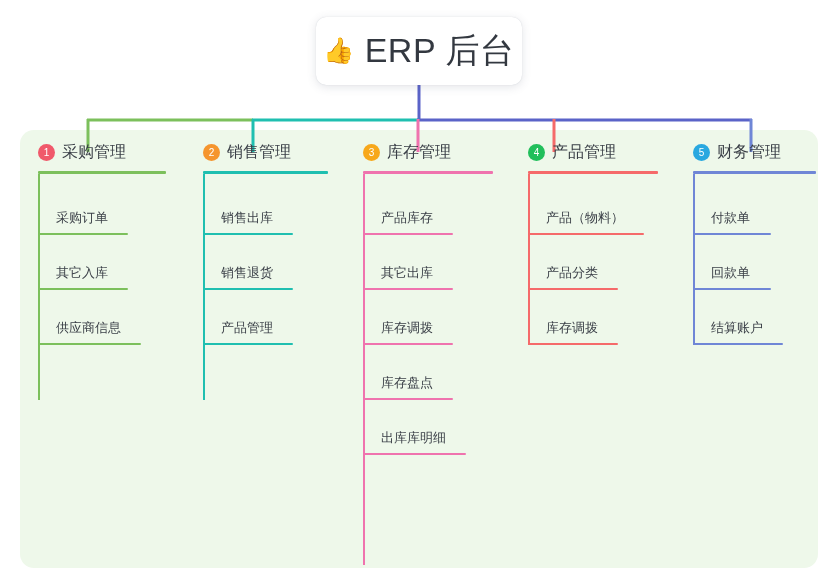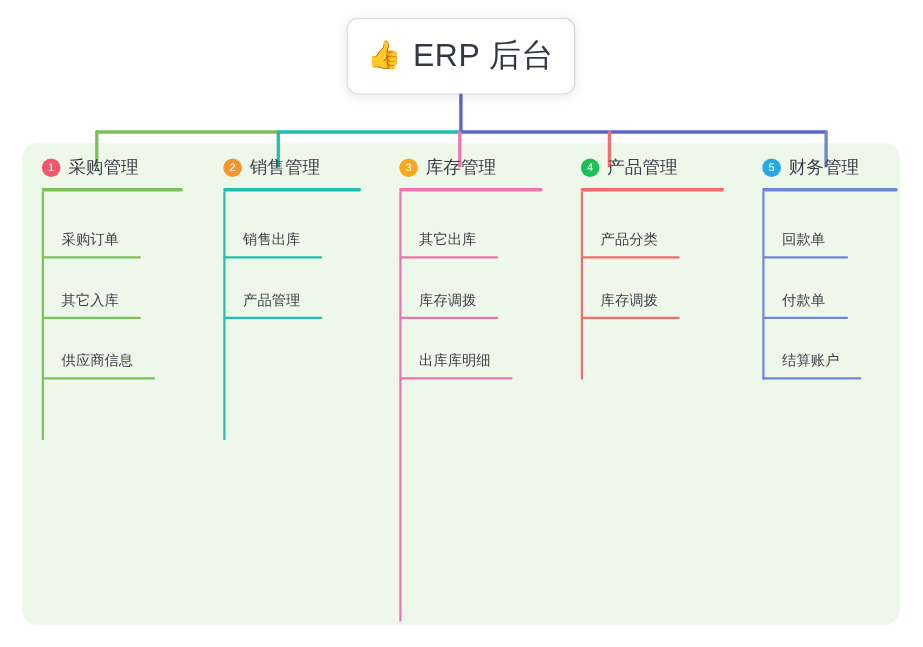--- a/index.html
+++ b/index.html
@@ -32,21 +32,21 @@
     gap: 10px;
     z-index: 6;
   }
   #title-card .thumb {
     font-size: 25px;
     line-height: 1;
     display: inline-block;
     transform: translateY(-1px);
   }
   #title-card .ttl {
-    font-size: 29px;
+    font-size: 34px;
     color: #333840;
     letter-spacing: .5px;
     white-space: nowrap;
   }
 
   
   #connectors {
     position: absolute;
     left: 0; top: 0;
     width: 839px; height: 588px;
@@ -196,80 +196,96 @@
         <span class="head-text">销售管理</span>
         <div class="head-rule" style="background: rgb(31, 191, 176); width: 125px;"></div>
       </div>
       <div class="col-body">
         <div class="spine" style="background: rgb(31, 191, 176); height: 226px;"></div>
         <div class="leaf">
           <div class="leaf-text">销售出库</div>
           <div class="leaf-rule" style="background: rgb(31, 191, 176); width: 90px;"></div>
         </div>
         <div class="leaf">
+          <div class="leaf-text">销售退货</div>
+          <div class="leaf-rule" style="background: rgb(31, 191, 176); width: 90px;"></div>
+        </div>
+        <div class="leaf">
           <div class="leaf-text">产品管理</div>
           <div class="leaf-rule" style="background: rgb(31, 191, 176); width: 90px;"></div>
         </div>
       </div>
     </div>
     <div class="col" style="left: 325px; width: 160px;">
       <div class="col-head">
         <span class="badge" style="background: rgb(247, 168, 27);">3</span>
         <span class="head-text">库存管理</span>
         <div class="head-rule" style="background: rgb(239, 115, 174); width: 130px;"></div>
       </div>
       <div class="col-body">
         <div class="spine" style="background: rgb(239, 115, 174); height: 391px;"></div>
         <div class="leaf">
+          <div class="leaf-text">产品库存</div>
+          <div class="leaf-rule" style="background: rgb(239, 115, 174); width: 90px;"></div>
+        </div>
+        <div class="leaf">
           <div class="leaf-text">其它出库</div>
           <div class="leaf-rule" style="background: rgb(239, 115, 174); width: 90px;"></div>
         </div>
         <div class="leaf">
           <div class="leaf-text">库存调拨</div>
+          <div class="leaf-rule" style="background: rgb(239, 115, 174); width: 90px;"></div>
+        </div>
+        <div class="leaf">
+          <div class="leaf-text">库存盘点</div>
           <div class="leaf-rule" style="background: rgb(239, 115, 174); width: 90px;"></div>
         </div>
         <div class="leaf">
           <div class="leaf-text">出库库明细</div>
           <div class="leaf-rule" style="background: rgb(239, 115, 174); width: 103px;"></div>
         </div>
       </div>
     </div>
     <div class="col" style="left: 490px; width: 160px;">
       <div class="col-head">
         <span class="badge" style="background: rgb(33, 191, 91);">4</span>
         <span class="head-text">产品管理</span>
         <div class="head-rule" style="background: rgb(245, 106, 106); width: 130px;"></div>
       </div>
       <div class="col-body">
         <div class="spine" style="background: rgb(245, 106, 106); height: 171px;"></div>
         <div class="leaf">
+          <div class="leaf-text">产品（物料）</div>
+          <div class="leaf-rule" style="background: rgb(245, 106, 106); width: 116px;"></div>
+        </div>
+        <div class="leaf">
           <div class="leaf-text">产品分类</div>
           <div class="leaf-rule" style="background: rgb(245, 106, 106); width: 90px;"></div>
         </div>
         <div class="leaf">
           <div class="leaf-text">库存调拨</div>
           <div class="leaf-rule" style="background: rgb(245, 106, 106); width: 90px;"></div>
         </div>
       </div>
     </div>
     <div class="col" style="left: 655px; width: 150px;">
       <div class="col-head">
         <span class="badge" style="background: rgb(41, 168, 224);">5</span>
         <span class="head-text">财务管理</span>
         <div class="head-rule" style="background: rgb(111, 134, 214); width: 123px;"></div>
       </div>
       <div class="col-body">
         <div class="spine" style="background: rgb(111, 134, 214); height: 171px;"></div>
         <div class="leaf">
+          <div class="leaf-text">付款单</div>
+          <div class="leaf-rule" style="background: rgb(111, 134, 214); width: 78px;"></div>
+        </div>
+        <div class="leaf">
           <div class="leaf-text">回款单</div>
           <div class="leaf-rule" style="background: rgb(111, 134, 214); width: 78px;"></div>
         </div>
         <div class="leaf">
-          <div class="leaf-text">付款单</div>
-          <div class="leaf-rule" style="background: rgb(111, 134, 214); width: 78px;"></div>
-        </div>
-        <div class="leaf">
           <div class="leaf-text">结算账户</div>
           <div class="leaf-rule" style="background: rgb(111, 134, 214); width: 90px;"></div>
         </div>
       </div>
     </div>
   </div>
 
 </body></html>

